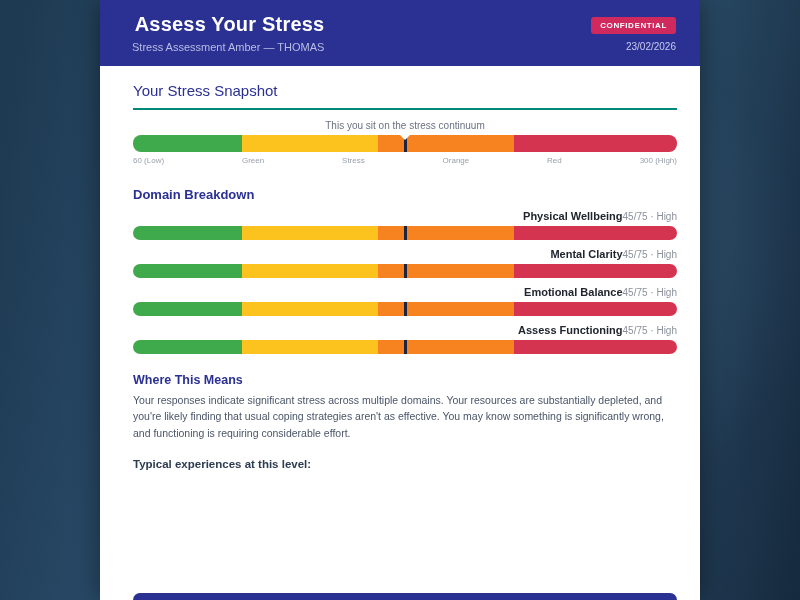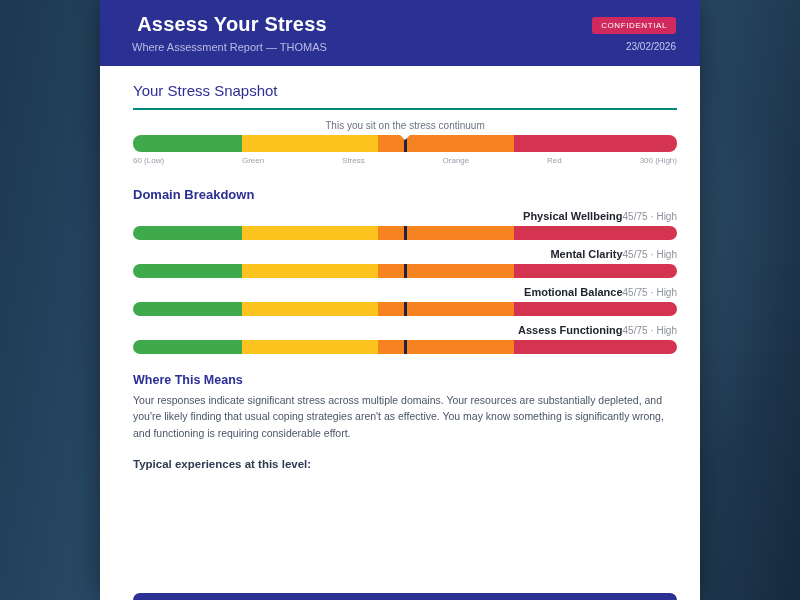--- a/index.html
+++ b/index.html
@@ -15,21 +15,21 @@
       linear-gradient(100deg,#1d3850 0%, #2c4f6e 30%, #39627f 52%, #2a4c68 75%, #16293d 100%);
     position:relative;
   }
   .page{position:absolute;left:100px;top:0;width:600px;height:600px;background:#fff;
         box-shadow:0 0 24px rgba(0,0,0,.45);overflow:hidden;}
   .hdr{background:var(--navy);height:66px;padding:13px 24px 0 32px;display:flex;
        justify-content:space-between;align-items:flex-start;}
   .hdr-title{color:#fff;font-size:20px;font-weight:bold;letter-spacing:.2px;text-align:right;}
   .hdr-sub{color:#b9bde4;font-size:11px;margin-top:5px;}
   .hdr-right{text-align:right;padding-top:1px;}
-  .badge{display:inline-block;background:var(--badge);color:#fff;font-size:8px;font-weight:normal;
+  .badge{display:inline-block;background:var(--badge);color:#fff;font-size:8px;font-weight:bold;
          letter-spacing:.6px;padding:4px 9px;border-radius:3px;}
   .hdr-date{color:#c7cbee;font-size:10px;margin-top:7px;}
   .content{padding:16px 23px 0 33px;}
   .sec-title{color:var(--navy);font-size:15px;font-weight:normal;padding-bottom:9px;
              border-bottom:2px solid var(--teal);}
   .card{background:var(--orange);border-radius:10px;margin-top:15px;padding:13px 10px 14px;
         text-align:center;color:#fff;}
   .card-label{font-size:11px;color:rgba(255,255,255,.85);}
   .card-score{font-size:34px;font-weight:bold;margin-top:3px;}
   .card-zone{font-size:15px;font-weight:bold;margin-top:2px;}
@@ -60,21 +60,21 @@
              background:var(--navy);border-radius:8px 8px 0 0;}
 </style>
 </head>
 <body>
 
 <div class="page">
 
   <div class="hdr">
     <div>
       <div class="hdr-title">Assess Your Stress</div>
-      <div class="hdr-sub">Where Assessment Report — THOMAS</div>
+      <div class="hdr-sub">Stress Assessment Amber — THOMAS</div>
     </div>
     <div class="hdr-right">
       <span class="badge">CONFIDENTIAL</span>
       <div class="hdr-date">23/02/2026</div>
     </div>
   </div>
 
   <div class="content">
 
     <div class="sec-title">Your Stress Snapshot</div>

